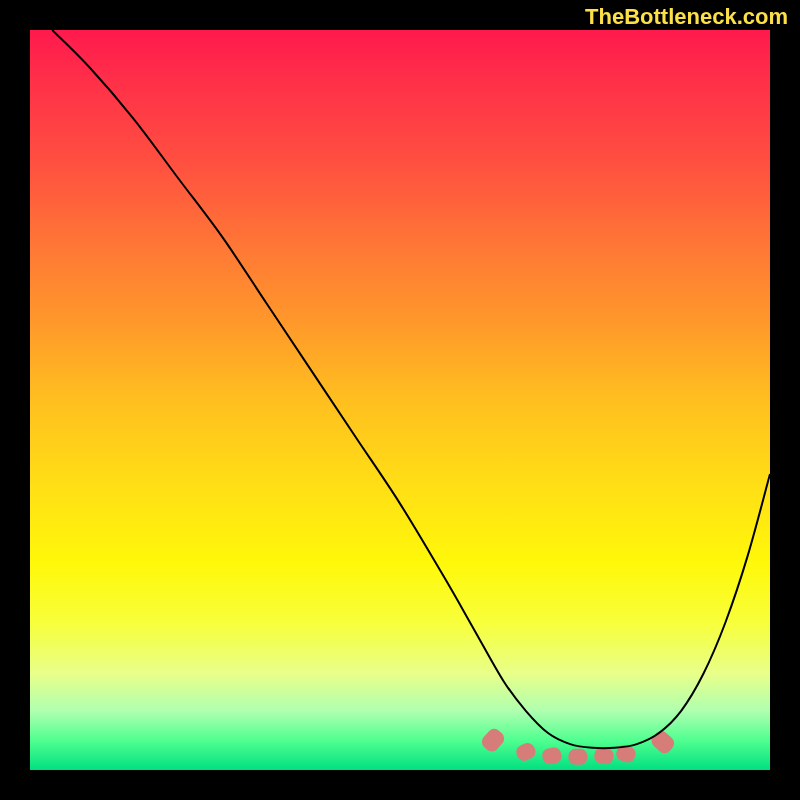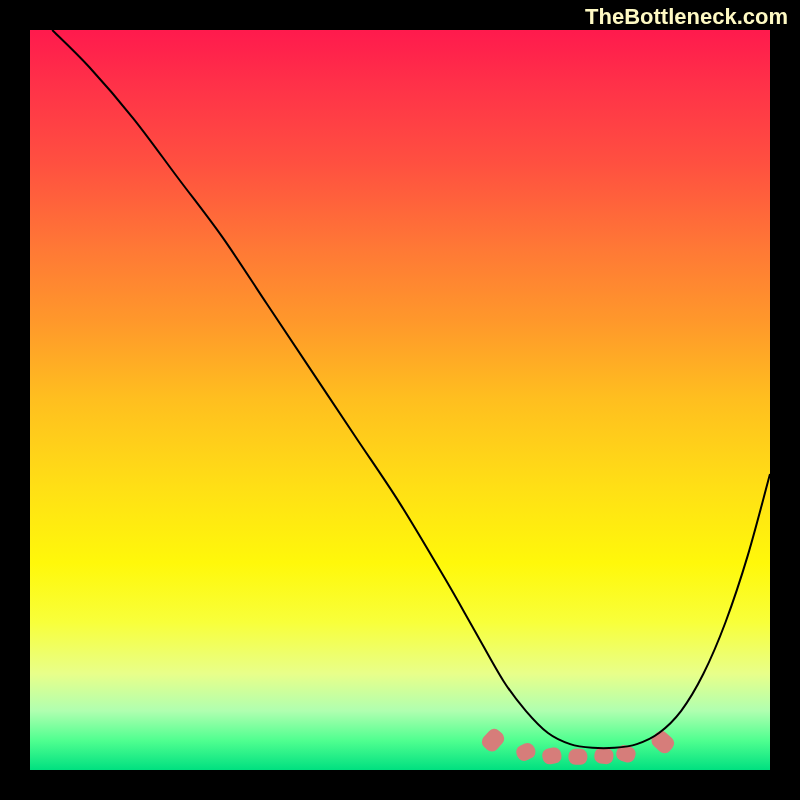--- a/index.html
+++ b/index.html
@@ -8,21 +8,21 @@
     height: 800px;
     background: #000;
     position: relative;
     font-family: Arial, sans-serif;
     overflow: hidden;
   }
   .watermark {
     position: absolute;
     top: 4px;
     right: 12px;
-    color: #fef9c3;
+    color: #fde047;
     font-size: 22px;
     font-weight: bold;
     z-index: 10;
   }
   .plot-area {
     position: absolute;
     left: 30px;
     top: 30px;
     width: 740px;
     height: 740px;

